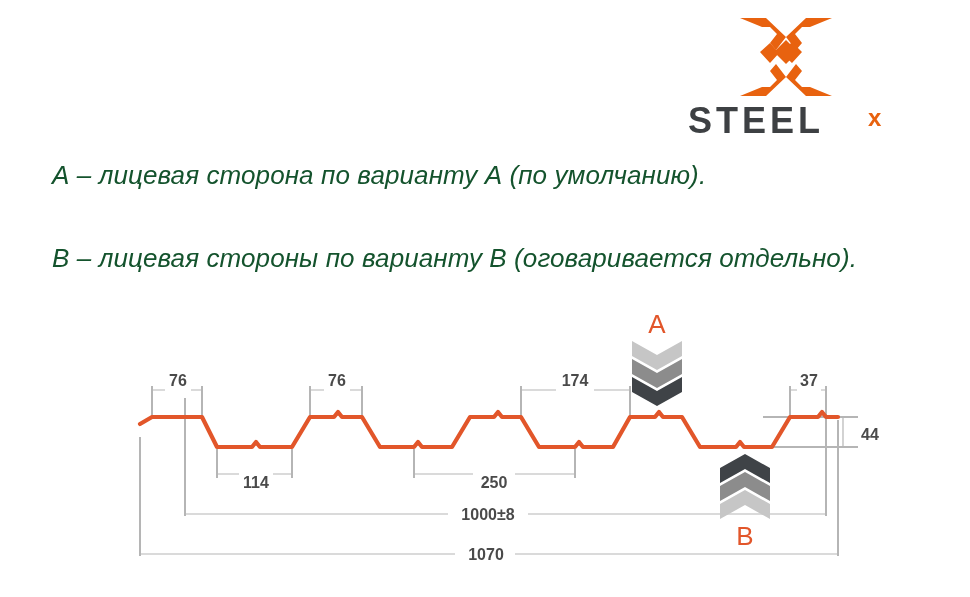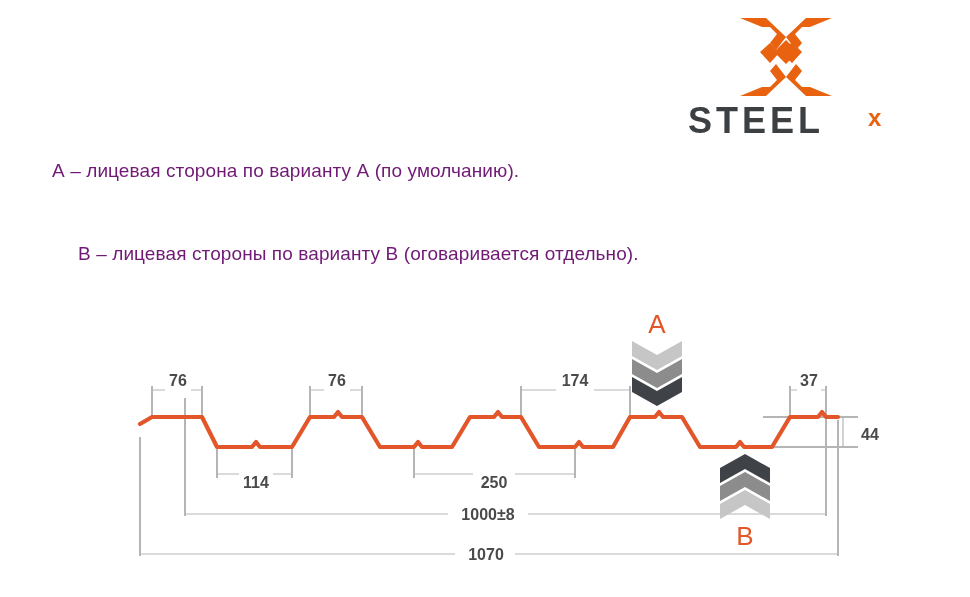--- a/index.html
+++ b/index.html
@@ -37,28 +37,29 @@
     position: absolute;
     left: 0px;
     top: 82px;
     width: 240px;
     height: 42px;
   }
 
   
   .caption {
     position: absolute;
-    color: #701a75;
-    font-size: 19px;
+    color: #14532d;
+    font-size: 26px;
     letter-spacing: 0.1px;
     white-space: nowrap;
     font-family: "Liberation Sans", sans-serif;
+    font-style: italic;
   }
   #caption-a { left: 52px; top: 160px; }
-  #caption-b { left: 52px; top: 243px; margin-left: 26px; }
+  #caption-b { left: 52px; top: 243px; }
 
   
   #drawing {
     position: absolute;
     left: 0;
     top: 0;
     width: 970px;
     height: 597px;
   }
   .dim-text {

